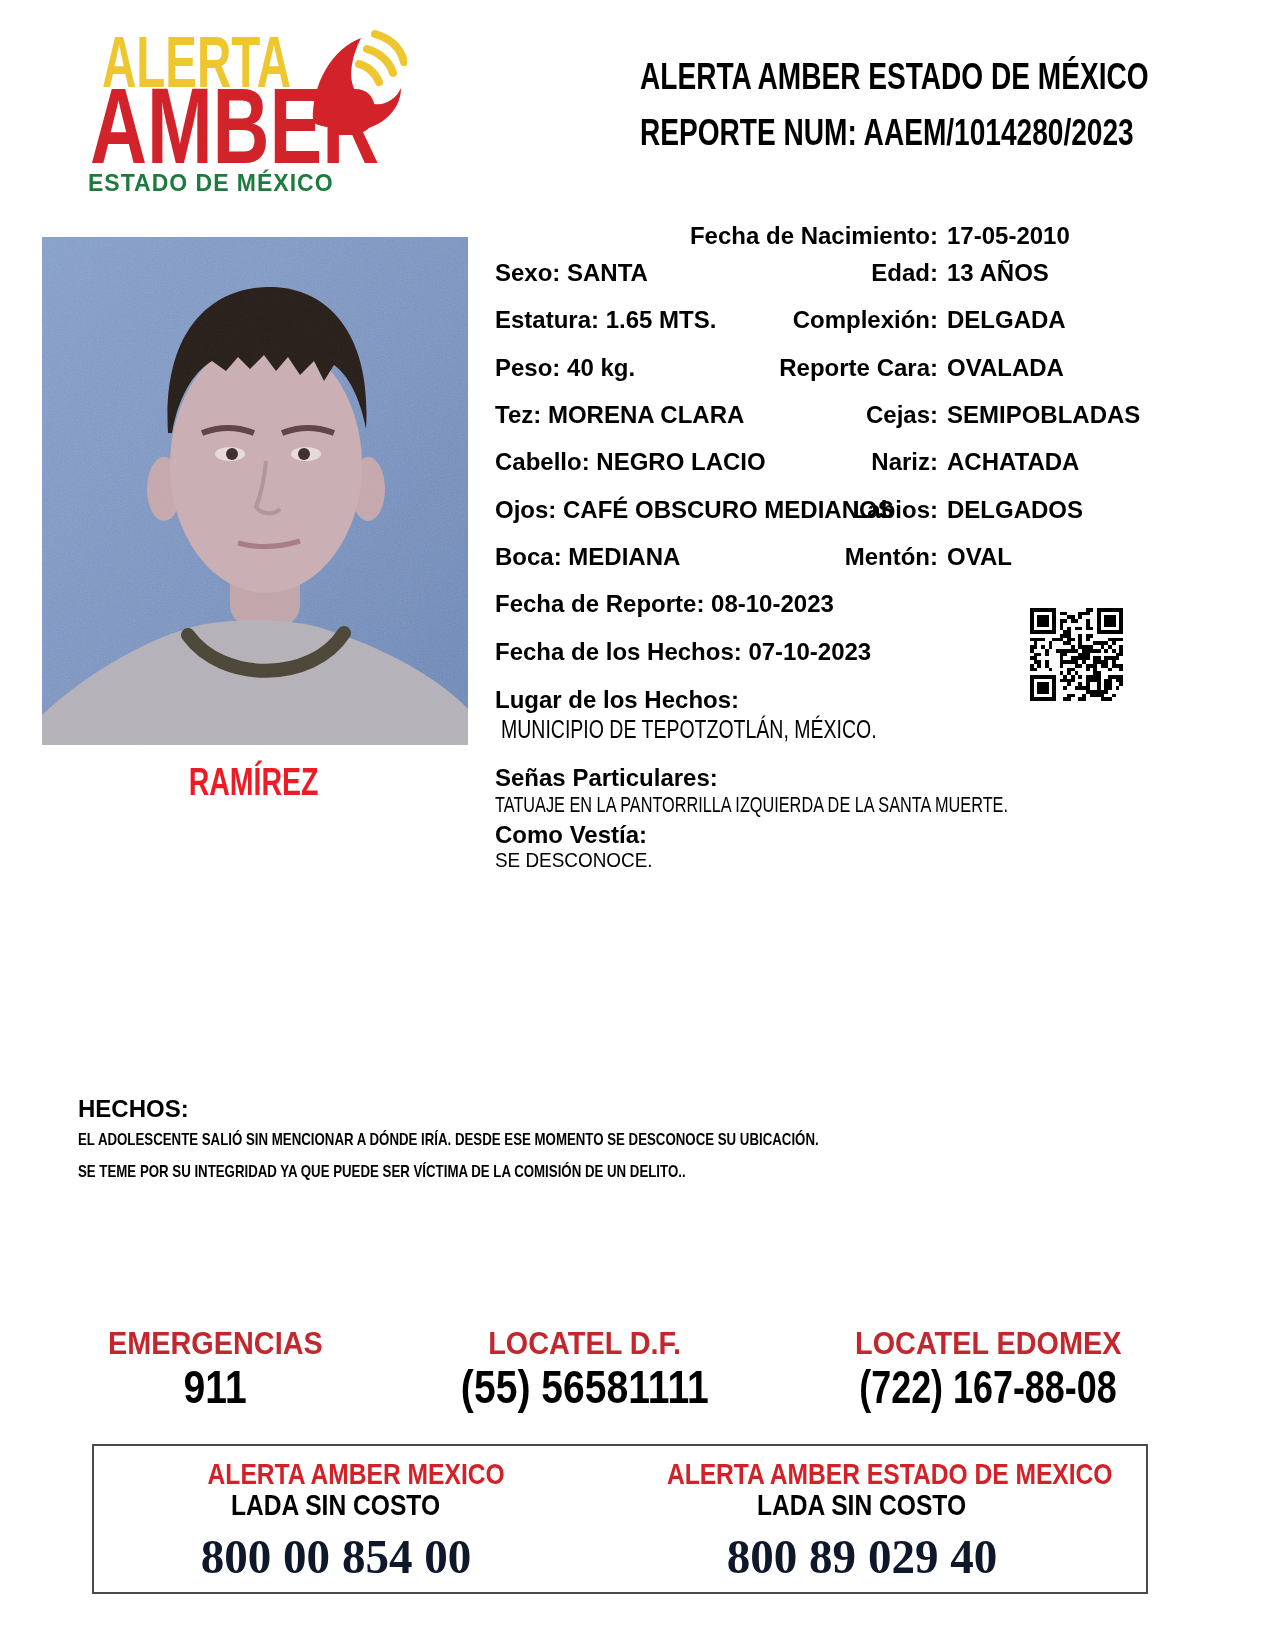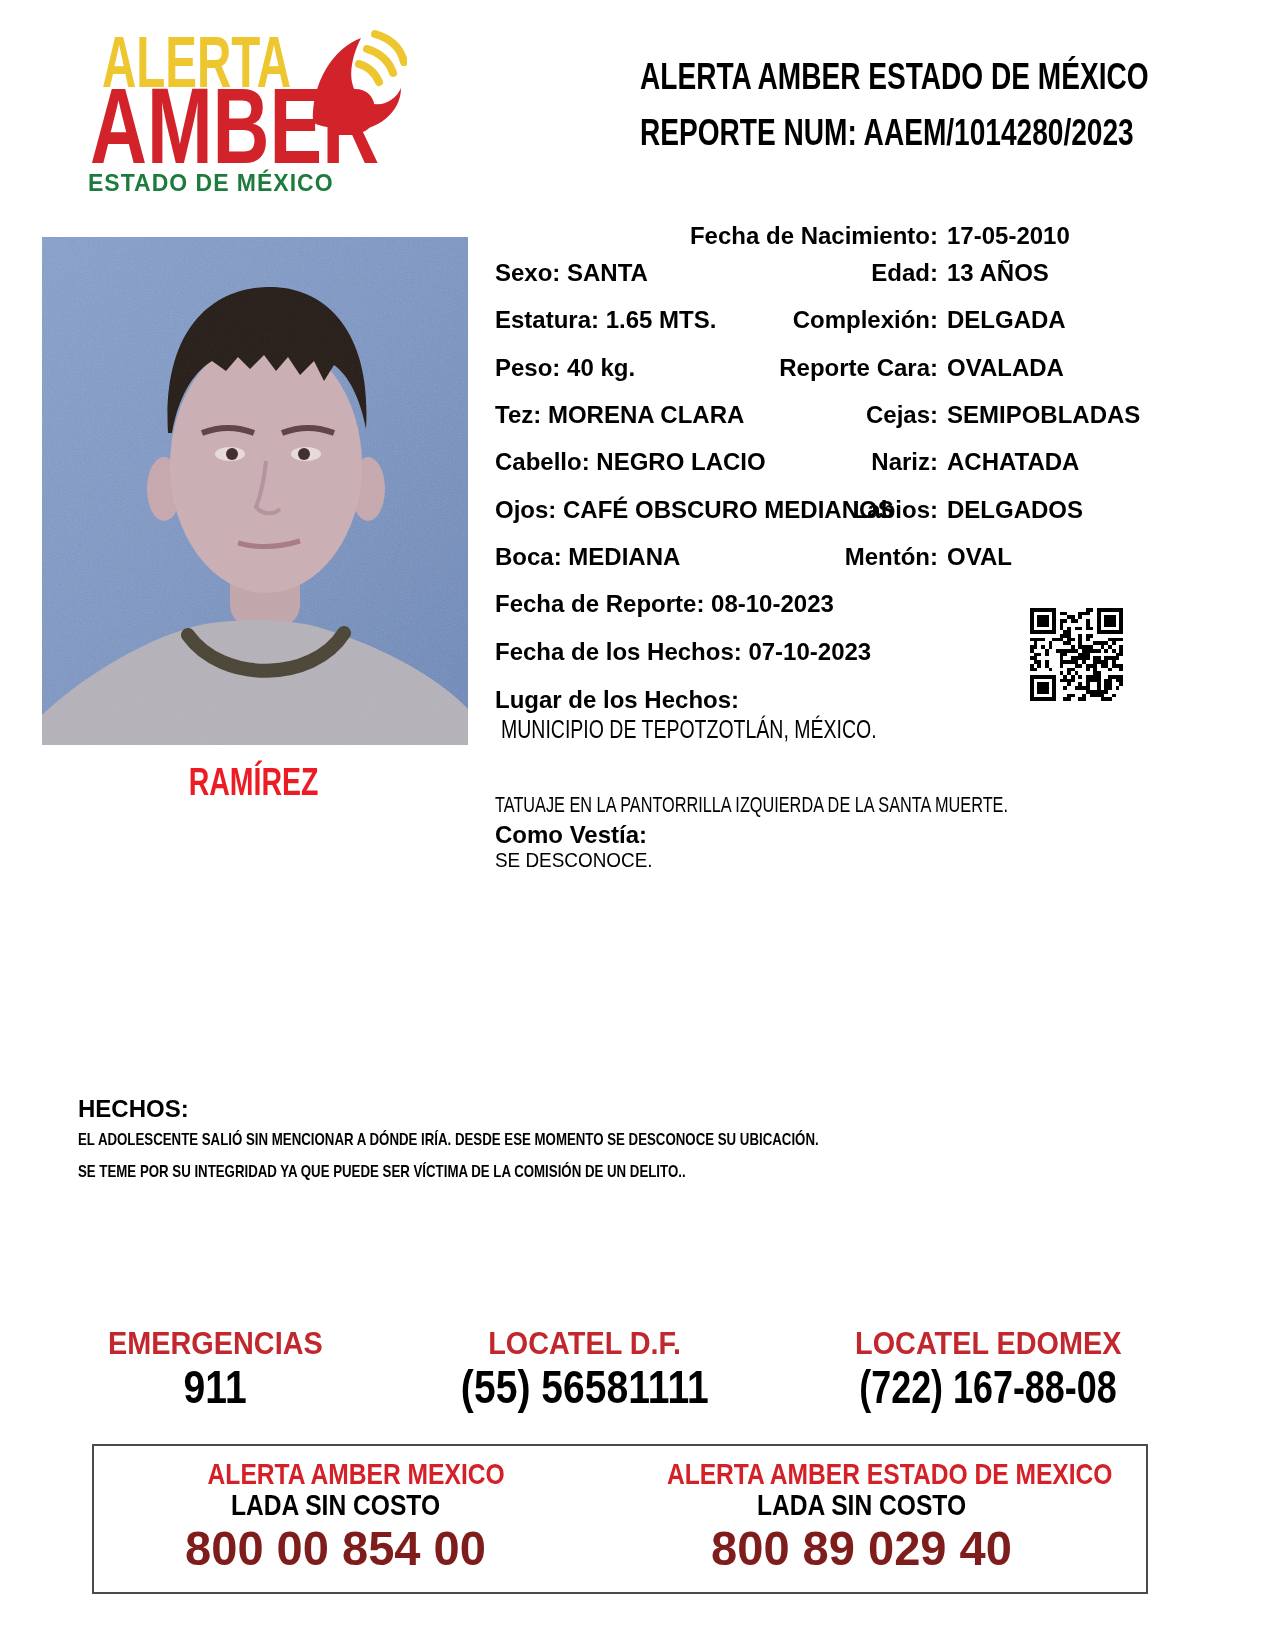--- a/index.html
+++ b/index.html
@@ -45,21 +45,21 @@
   
   .em{position:absolute;top:1326px;text-align:center;}
   .em-label{color:#c1272d;font-size:31px;font-weight:bold;line-height:36px;}
   .em-number{color:#000;font-size:46px;font-weight:bold;line-height:46px;margin-top:2px;}
 
   
   .hotbox{position:absolute;left:92px;top:1444px;width:1052px;height:146px;border:2px solid #4a4a4a;display:flex;background:#fff;}
   .hot{text-align:center;padding-top:12px;}
   .hot-title{color:#d42027;font-size:30px;font-weight:bold;line-height:32px;padding-left:40px;}
   .hot-sub{color:#000;font-size:30px;font-weight:bold;line-height:30px;}
-  .hot-num{color:#7f1d1d;font-size:48px;font-weight:bold;line-height:50px;margin-top:4px;}
+  .hot-num{color:#0f172a;font-size:48px;font-weight:bold;line-height:50px;margin-top:12px;font-family:Liberation Serif, serif;}
 </style>
 </head>
 <body>
 
 <div class="page">
 
   <div>
     <div class="logo-alerta"><span class="t ol" style="transform:scaleX(0.66)">ALERTA</span></div>
     <div class="logo-amber"><span class="t ol" style="transform:scaleX(0.73)">AMBER</span></div>
     <svg class="logo-swoosh" width="104" height="118" viewBox="0 0 104 118">
@@ -172,20 +172,23 @@
       <span class="lft"><span>Fecha de los Hechos:</span> <span>07-10-2023</span></span>
     </div>
 
     <div class="drow" style="top:686px">
       <span class="lft">Lugar de los Hechos:</span>
     </div>
     <div class="drow" style="top:714px">
       <span class="lft plain" style="left:6px;font-size:26px"><span class="t ol" style="transform:scaleX(0.75)">MUNICIPIO DE TEPOTZOTLÁN, MÉXICO.</span></span>
     </div>
 
+    <div class="drow" style="top:764px">
+      <span class="lft">Señas Particulares:</span>
+    </div>
     <div class="drow" style="top:792px">
       <span class="lft plain" style="font-size:22px"><span class="t ol" style="transform:scaleX(0.74)">TATUAJE EN LA PANTORRILLA IZQUIERDA DE LA SANTA MUERTE.</span></span>
     </div>
 
     <div class="drow" style="top:821px">
       <span class="lft">Como Vestía:</span>
     </div>
     <div class="drow" style="top:848px">
       <span class="lft plain" style="font-size:21px"><span class="t ol" style="transform:scaleX(0.9)">SE DESCONOCE.</span></span>
     </div>

